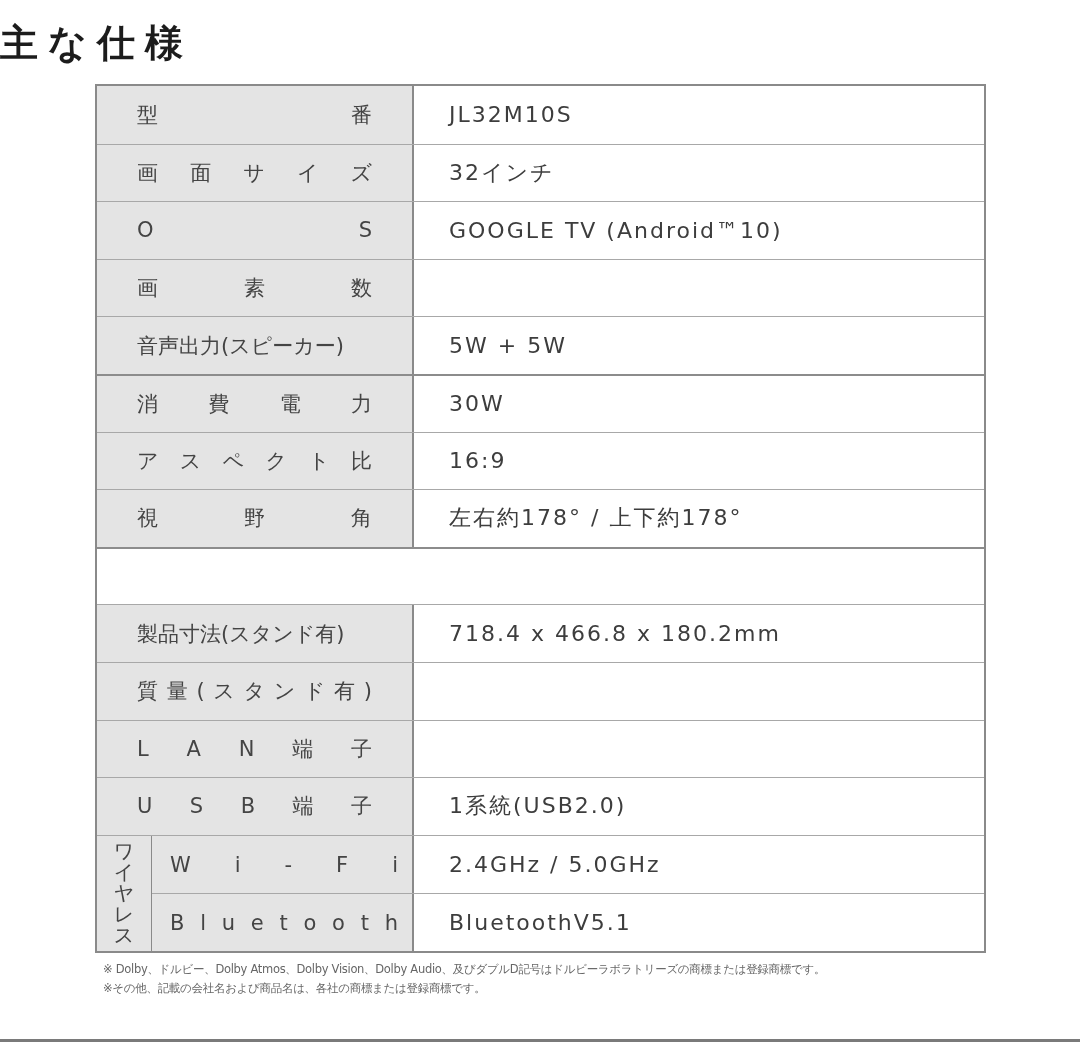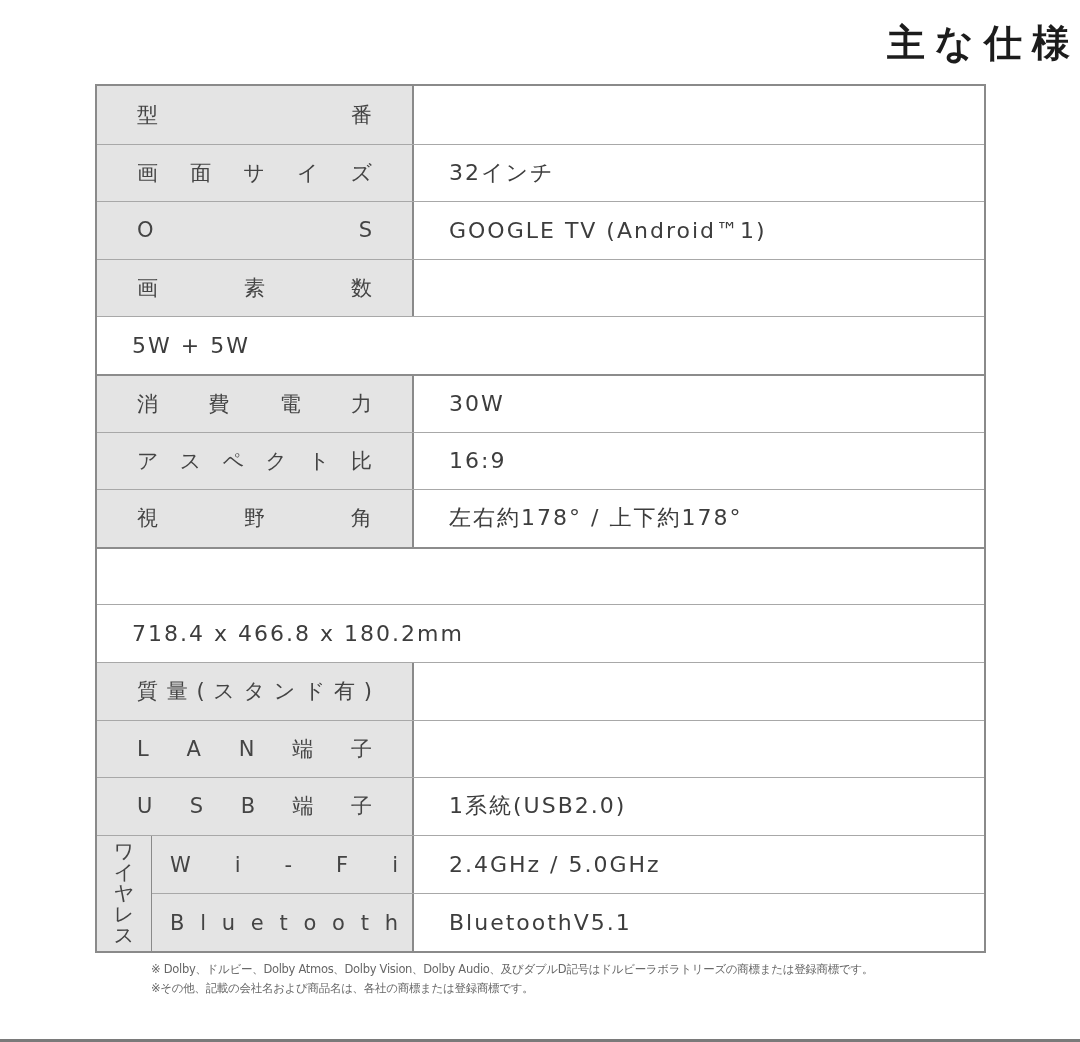--- a/index.html
+++ b/index.html
@@ -1,21 +1,21 @@
 <!DOCTYPE html>
 <html><head>
   <meta charset="utf-8">
   <style>
     html, body { margin: 0; padding: 0; }
     body {
       width: 1080px; height: 1042px; background: #ffffff; position: relative; overflow: hidden;
       font-family: "DejaVu Sans", "Liberation Sans", sans-serif; color: #3a3a3a;
     }
     .title {
-      position: absolute; top: 18px; left: 0; width: 1080px; text-align: right;
+      position: absolute; top: 18px; left: 0; width: 1080px; text-align: left;
       font-family: "DejaVu Serif", "Liberation Serif", serif;
       font-size: 38px; font-weight: bold; letter-spacing: 10px; color: #1c1c1c;
     }
     .spec-table {
       position: absolute; left: 95px; top: 84px; width: 891px;
       border: 2px solid #8a8a8a; box-sizing: border-box;
     }
     .row { display: flex; height: 57.6px; border-top: 1px solid #a8a8a8; box-sizing: border-box; }
     .row:first-child { border-top: none; }
     .row.strong-top { border-top: 2px solid #8c8c8c; }
@@ -32,62 +32,66 @@
     .wireless-group { display: flex; border-top: 1px solid #a8a8a8; }
     .wireless-side {
       width: 55px; background: #e4e4e4; border-right: 1px solid #8a8a8a; box-sizing: border-box;
       display: flex; flex-direction: column; align-items: center; justify-content: center;
       font-size: 20px; line-height: 21px; color: #444;
     }
     .wireless-rows { flex: 1; }
     .wireless-rows .row .label { width: 262px; padding: 0 14px 0 18px; }
     .notes {
       position: absolute; left: 103px; top: 960px; font-size: 11.5px; line-height: 19px; color: #666;
-      font-family: "DejaVu Sans", sans-serif; letter-spacing: -0.3px; margin-left: 48px;
+      font-family: "DejaVu Sans", sans-serif; letter-spacing: -0.3px;
     }
     .bottom-rule { position: absolute; left: 0; bottom: 0; width: 1080px; height: 3px; background: #7a7a7a; }
   </style>
 </head>
 <body>
 
 <div class="title">主な仕様</div>
 
 <div class="spec-table">
   <div id="spec-rows">
       <div class="row">
         <div class="label spread">
           <span>型</span>
           <span>番</span>
         </div>
+        <div class="value">JL32M10S</div>
       </div>
       <div class="row">
         <div class="label spread">
           <span>画</span>
           <span>面</span>
           <span>サ</span>
           <span>イ</span>
           <span>ズ</span>
         </div>
         <div class="value">32インチ</div>
       </div>
       <div class="row">
         <div class="label spread">
           <span>O</span>
           <span>S</span>
         </div>
-        <div class="value">GOOGLE TV (Android™1)</div>
+        <div class="value">GOOGLE TV (Android™10)</div>
       </div>
       <div class="row">
         <div class="label spread">
           <span>画</span>
           <span>素</span>
           <span>数</span>
         </div>
       </div>
       <div class="row">
+        <div class="label">
+          <span>音声出力(スピーカー)</span>
+        </div>
         <div class="value">5W + 5W</div>
       </div>
       <div class="row strong-top">
         <div class="label spread">
           <span>消</span>
           <span>費</span>
           <span>電</span>
           <span>力</span>
         </div>
         <div class="value">30W</div>
@@ -107,20 +111,23 @@
         <div class="label spread">
           <span>視</span>
           <span>野</span>
           <span>角</span>
         </div>
         <div class="value">左右約178° / 上下約178°</div>
       </div>
       <div class="row strong-top">
       </div>
       <div class="row">
+        <div class="label">
+          <span>製品寸法(スタンド有)</span>
+        </div>
         <div class="value">718.4 x 466.8 x 180.2mm</div>
       </div>
       <div class="row">
         <div class="label spread">
           <span>質</span>
           <span>量</span>
           <span>(</span>
           <span>ス</span>
           <span>タ</span>
           <span>ン</span>

